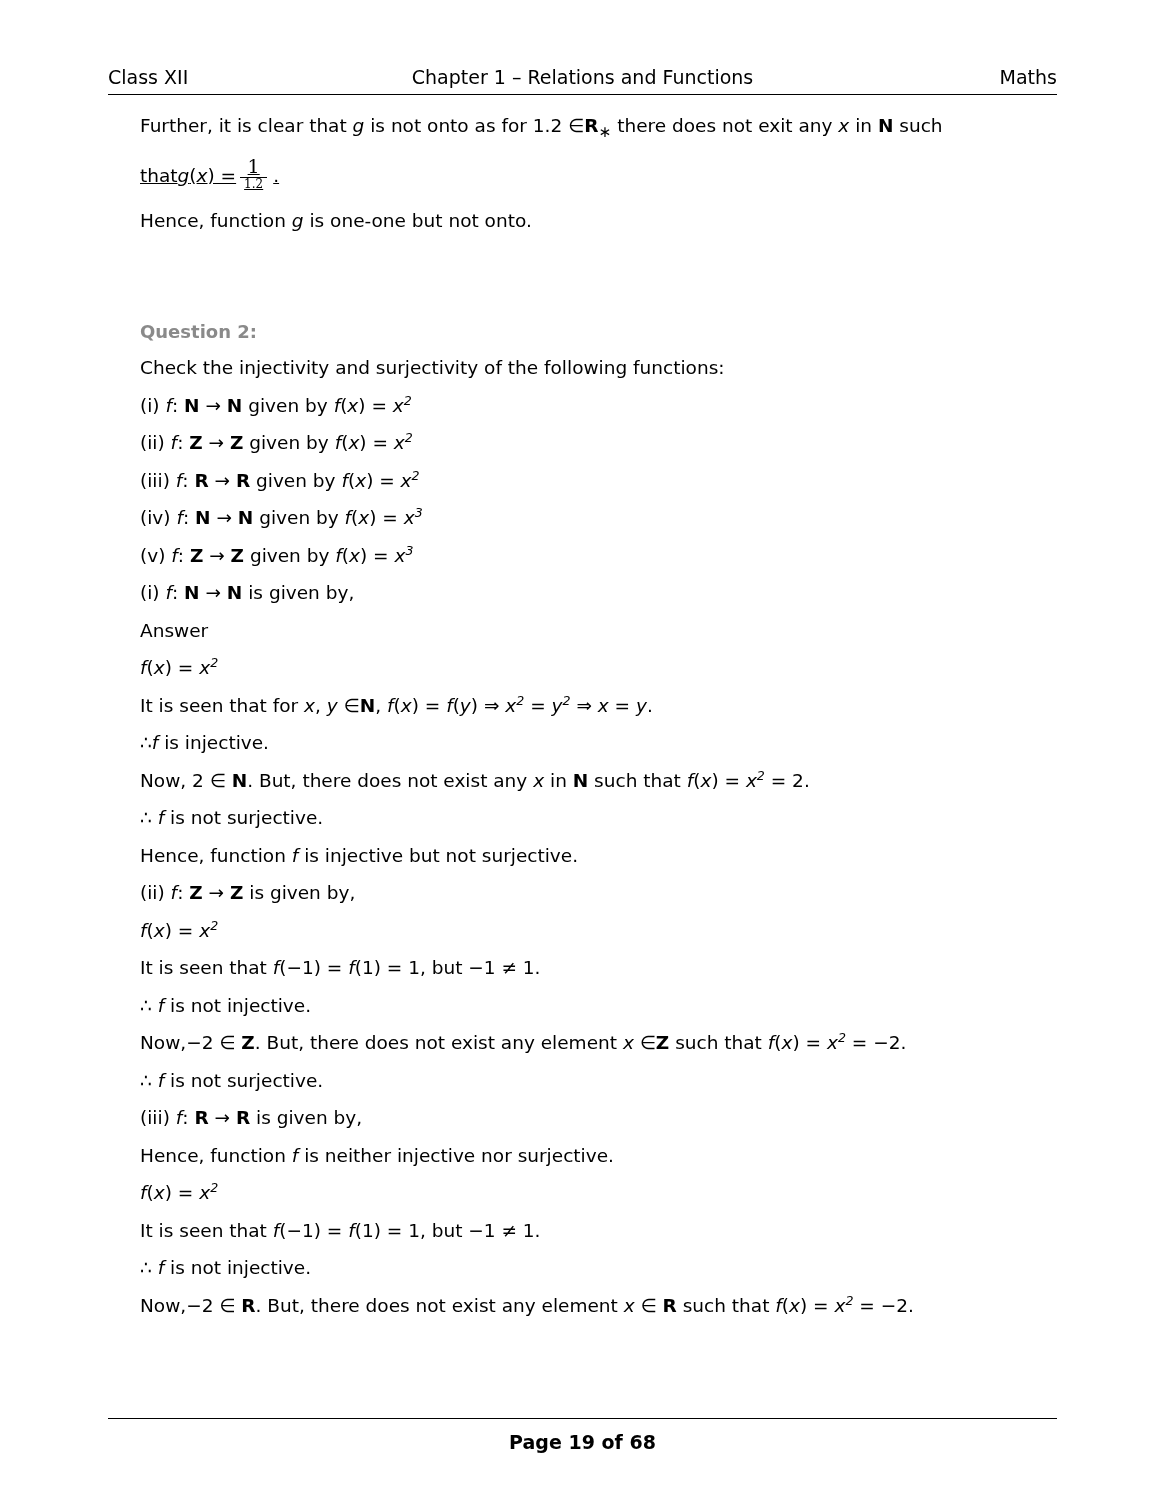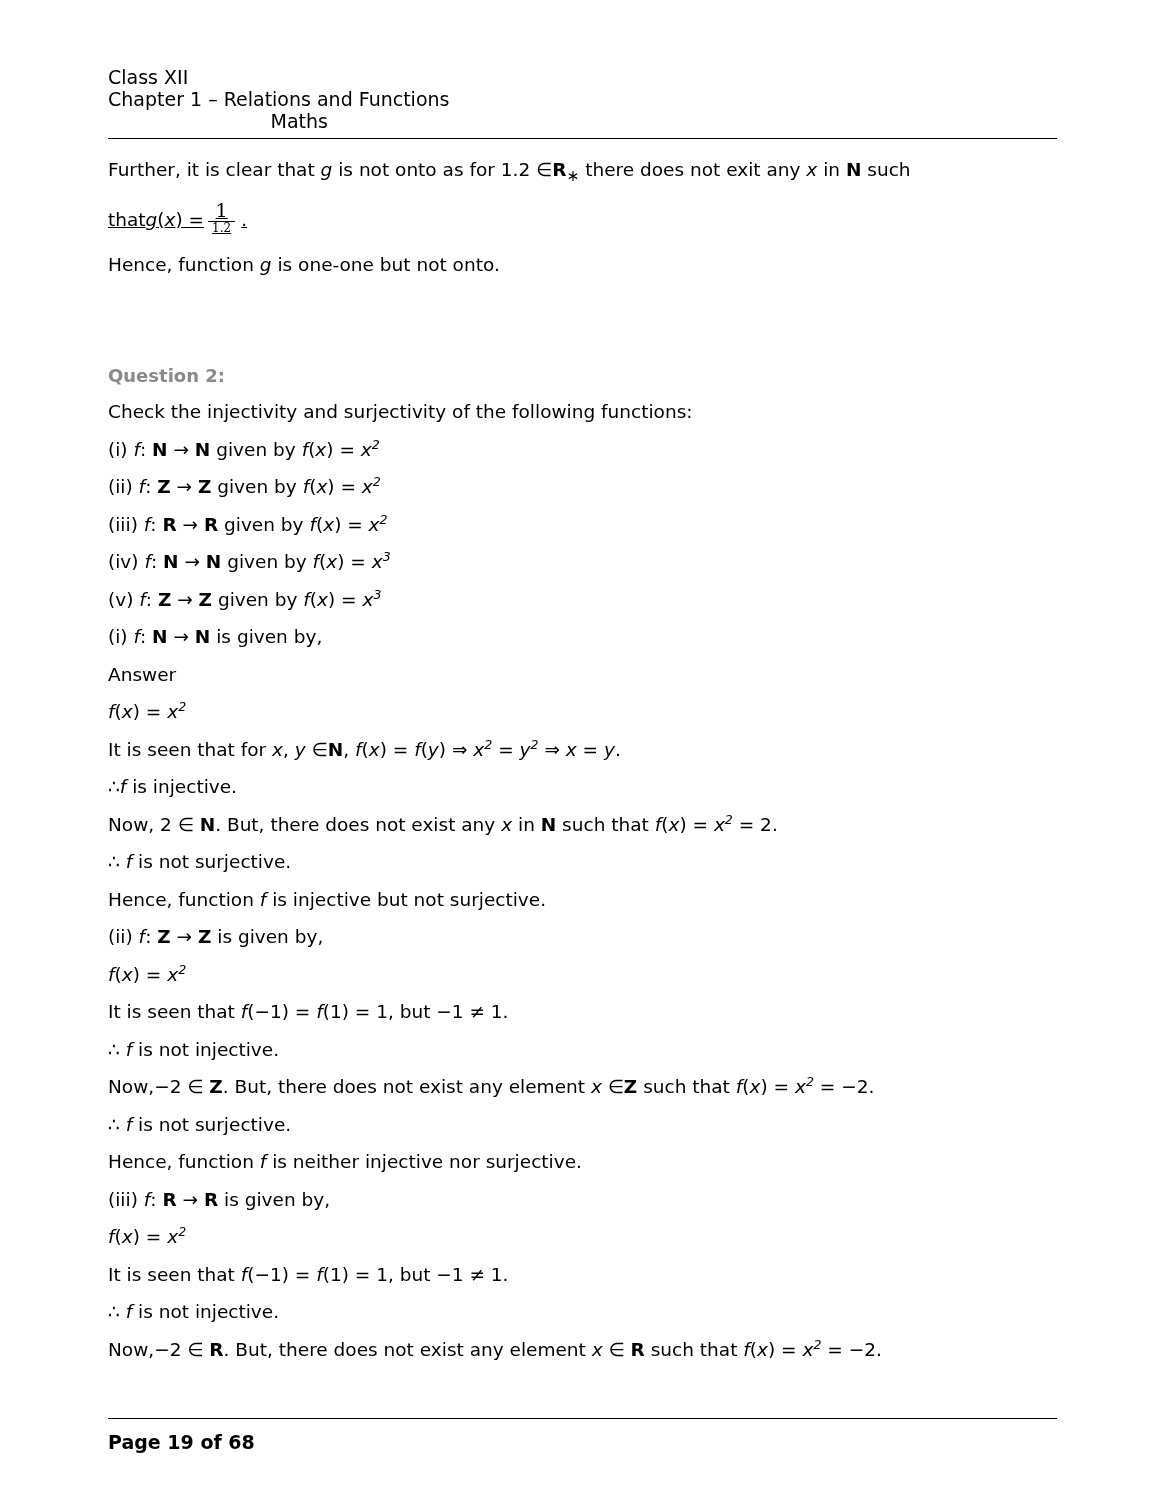--- a/index.html
+++ b/index.html
@@ -24,31 +24,31 @@
   }
   
   .header {
     display: flex;
     align-items: baseline;
     justify-content: space-between;
     padding-top: 66px;
     padding-bottom: 6px;
     border-bottom: 1.5px solid #000;
     font-size: 19px;
-    flex-direction: column;
   }
   .header .h-left { width: 220px; text-align: left; }
   .header .h-center { flex: 1; text-align: center; }
   .header .h-right { width: 220px; text-align: right; }
 
   
   .content {
     padding-top: 22px;
     font-size: 18.5px;
     line-height: 1.0;
+    margin-left: 32px;
   }
   .line {
     margin: 0 0 19px 0;
     white-space: nowrap;
   }
   .line.wrap { white-space: normal; }
   .bold { font-weight: bold; }
   .ital { font-style: italic; }
   .qhead {
     color: #8a8a8a;
@@ -90,20 +90,21 @@
   }
 
   
   .footer {
     position: absolute;
     left: 108px;
     right: 108px;
     bottom: 58px;
     border-top: 1.5px solid #000;
     padding-top: 12px;
+    text-align: center;
     font-size: 19px;
     font-weight: bold;
     margin-top: 30px;
   }
 </style>
 </head>
 <body>
 
 <div class="page">
 
@@ -197,25 +198,25 @@
     <p class="line">
       <span>∴ </span><span class="ital">f</span><span> is not injective.</span>
     </p>
     <p class="line">
       <span>Now,−2 ∈ </span><span class="bold">Z</span><span>. But, there does not exist any element </span><span class="ital">x</span><span> ∈</span><span class="bold">Z</span><span> such that </span><span class="ital">f</span><span>(</span><span class="ital">x</span><span>) = </span><span class="ital">x</span><sup class="ital">2</sup><span> = −2.</span>
     </p>
     <p class="line">
       <span>∴ </span><span class="ital">f</span><span> is not surjective.</span>
     </p>
     <p class="line">
+      <span>(iii) </span><span class="ital">f</span><span>: </span><span class="bold">R</span><span> → </span><span class="bold">R</span><span> is given by,</span>
+    </p>
+
+    <p class="line">
       <span>Hence, function </span><span class="ital">f</span><span> is neither injective nor surjective.</span>
-    </p>
-
-    <p class="line">
-      <span>(iii) </span><span class="ital">f</span><span>: </span><span class="bold">R</span><span> → </span><span class="bold">R</span><span> is given by,</span>
     </p>
     <p class="line">
       <span class="ital">f</span><span>(</span><span class="ital">x</span><span>) = </span><span class="ital">x</span><sup class="ital">2</sup>
     </p>
     <p class="line">
       <span>It is seen that </span><span class="ital">f</span><span>(−1) = </span><span class="ital">f</span><span>(1) = 1, but −1 ≠ 1.</span>
     </p>
     <p class="line">
       <span>∴ </span><span class="ital">f</span><span> is not injective.</span>
     </p>

